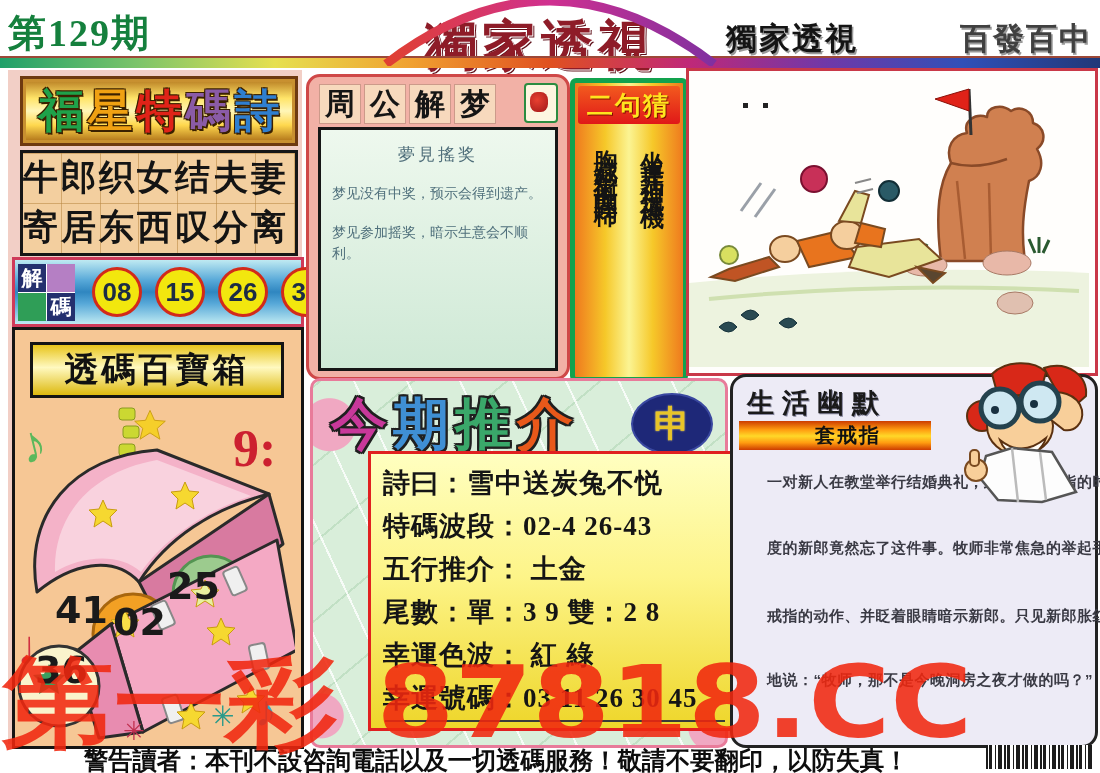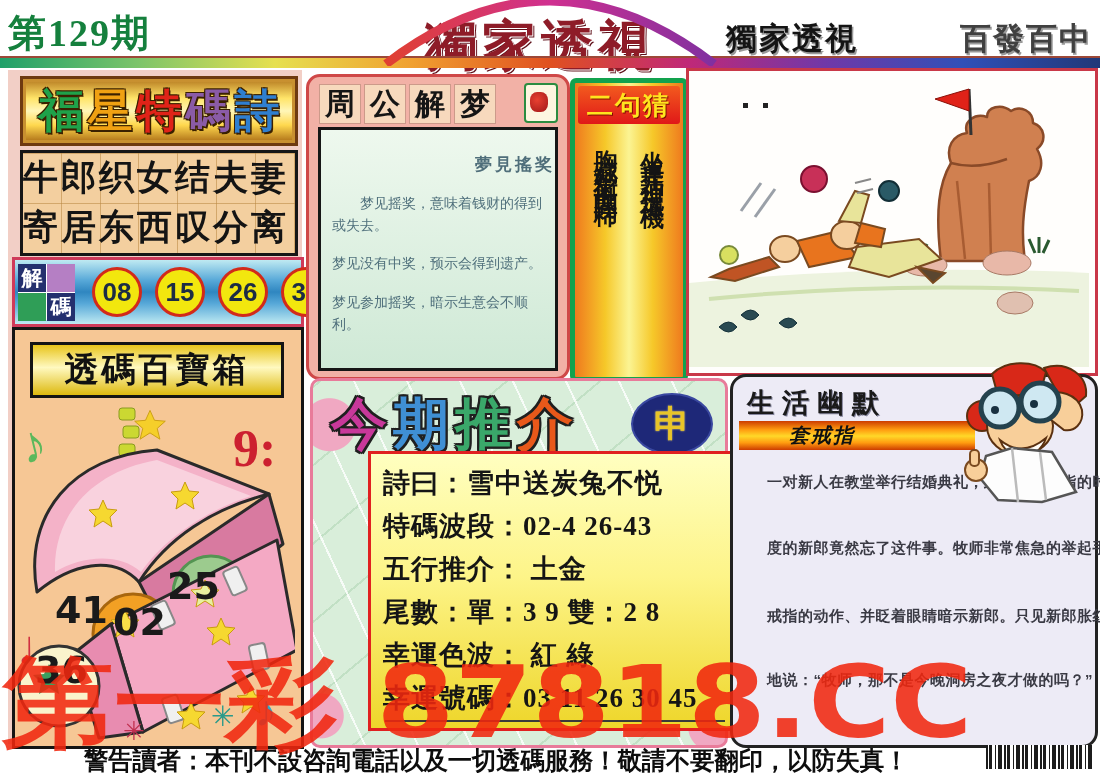--- a/index.html
+++ b/index.html
@@ -55,21 +55,21 @@
   .dream-title{position:absolute;left:10px;top:7px;display:flex;gap:3px;}
   .dream-title b{width:40px;height:38px;background:#f7d9bd;border:1px solid #cc9a8a;display:flex;
      align-items:center;justify-content:center;font-family:"Liberation Serif",serif;font-weight:900;
      font-size:30px;color:#151515;}
   .dream-seal{position:absolute;right:9px;top:6px;width:30px;height:36px;background:#fdf6e0;
      border:2px solid #2c8c40;border-radius:4px;}
   .dream-seal i{position:absolute;left:4px;top:7px;width:18px;height:20px;border-radius:40%;
      background:radial-gradient(circle at 40% 40%,#e84030,#a01818);}
   .dream-inner{position:absolute;left:9px;top:50px;width:234px;height:238px;border:3px solid #161616;
      background:linear-gradient(180deg,#eef8ee,#cfe9d6);}
-  .dream-sub{text-align:right;margin-top:23px;color:#4f6e7a;font-size:17px;font-weight:700;letter-spacing:3px;}
+  .dream-sub{text-align:center;margin-top:13px;color:#4f6e7a;font-size:17px;font-weight:400;letter-spacing:3px;}
   .dream-inner p{margin:17px 11px 0 11px;font-size:14px;line-height:1.55;color:#50707c;}
   .dream-inner p.ind{text-indent:2em;}
 
   
   .couplet{left:570px;top:78px;width:108px;height:294px;border:5px solid #12a24e;border-radius:6px;
      background:linear-gradient(90deg,#ef7a1e,#f6c829 28%,#fbf493 50%,#f6c829 72%,#ef7a1e);}
   .couplet-title{margin:3px;height:38px;border-radius:3px;background:linear-gradient(180deg,#f35a1e,#e01818);
      color:#ffe41e;font-size:26px;font-weight:900;display:flex;align-items:center;justify-content:center;
      letter-spacing:2px;text-shadow:1px 1px 0 #7a0c00;}
   .couplet-cols{display:flex;justify-content:space-evenly;height:238px;padding-top:4px;}
@@ -99,23 +99,23 @@
   .rec-yellow{position:absolute;left:10px;top:70px;width:380px;height:280px;border:3px solid #e02020;
      background:linear-gradient(180deg,#ffffc0,#fdf488 45%,#eed62a);padding:8px 0 0 12px;box-sizing:border-box;margin-left:45px;}
   .rec-row{height:43px;line-height:43px;font-family:"Liberation Serif",serif;font-weight:900;
      font-size:27px;color:#151515;letter-spacing:1px;white-space:nowrap;}
   .rec-rule{position:absolute;left:14px;bottom:6px;width:340px;border-top:2px solid #3a3a3a;}
 
   
   .humor{left:730px;top:374px;width:362px;height:368px;background:#edebf6;border:3px solid #222;border-radius:16px;}
   .humor-title{position:absolute;left:14px;top:8px;font-size:27px;font-weight:900;color:#1a1a1a;
      letter-spacing:8px;text-shadow:1px 1px 0 #8888a0;}
-  .humor-bar{position:absolute;left:6px;top:44px;width:236px;height:29px;line-height:29px;
+  .humor-bar{position:absolute;left:6px;top:44px;width:192px;height:29px;line-height:29px;
      background:linear-gradient(180deg,#cc3c00,#ff9c10 30%,#ffd828 52%,#ff9c10 75%,#cc3c00);
-     font-size:20px;font-weight:900;color:#111;padding-left:50px;box-sizing:border-box;letter-spacing:2px;font-style:italic;}
+     font-size:20px;font-weight:900;color:#111;padding-left:76px;box-sizing:border-box;letter-spacing:2px;}
   .story{position:absolute;left:34px;top:96px;right:14px;}
   .story div{position:absolute;left:0;width:312px;font-size:15px;font-weight:600;color:#3a3a44;
      letter-spacing:.5px;white-space:nowrap;}
   .scientist{left:948px;top:352px;width:148px;height:152px;z-index:5;}
 
   
   .warning{left:84px;top:744px;font-size:25px;font-weight:900;font-family:"Liberation Serif",serif;
      color:#0d0d0d;letter-spacing:0px;transform:scaleX(.97);transform-origin:left;white-space:nowrap;}
   .barcode{left:986px;top:745px;width:106px;height:24px;
      background:repeating-linear-gradient(90deg,#1c1c1c 0 2px,#fff 2px 3px,#1c1c1c 3px 6px,#fff 6px 9px,
@@ -239,21 +239,20 @@
       <b>周</b>
       <b>公</b>
       <b>解</b>
       <b>梦</b>
     </div>
     <div class="dream-seal">
         <i></i>
       </div>
     <div class="dream-inner">
       <div class="dream-sub">夢見搖奖</div>
-      <p class="ind">梦见摇奖，意味着钱财的得到或失去。</p>
       <p>梦见没有中奖，预示会得到遗产。</p>
       <p>梦见参加摇奖，暗示生意会不顺利。</p>
     </div>
   </div>
 
   <div class="abs couplet">
     <div class="couplet-title">二句猜</div>
     <div class="couplet-cols">
       <div class="vcol">胸藏妙術世間稀</div>
       <div class="vcol">坐運元神視禪機</div>

